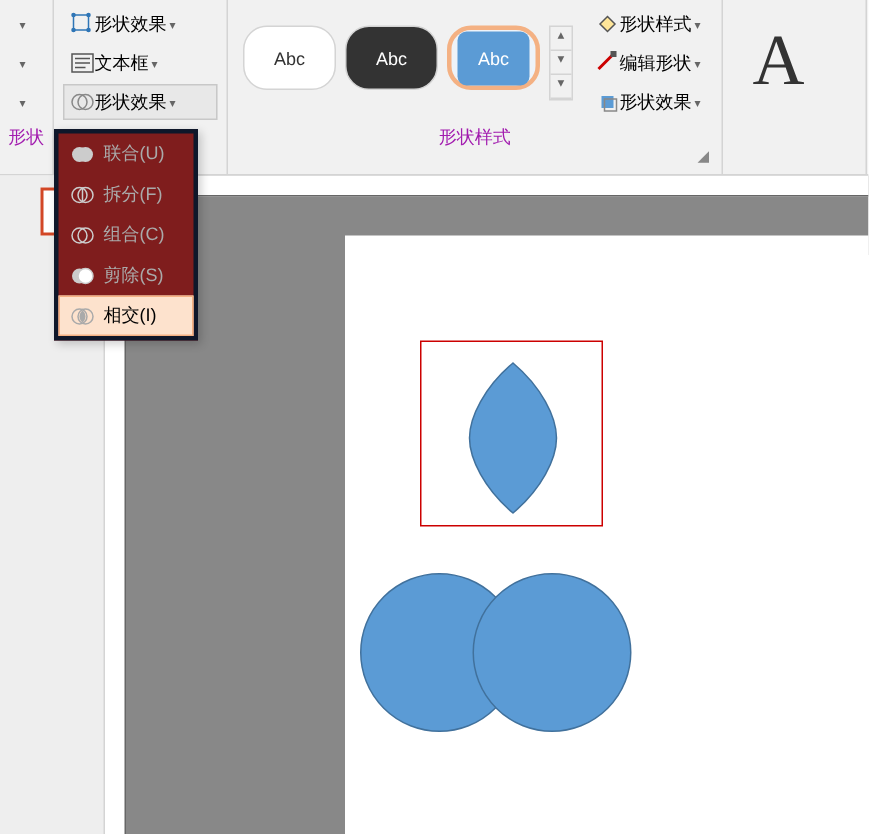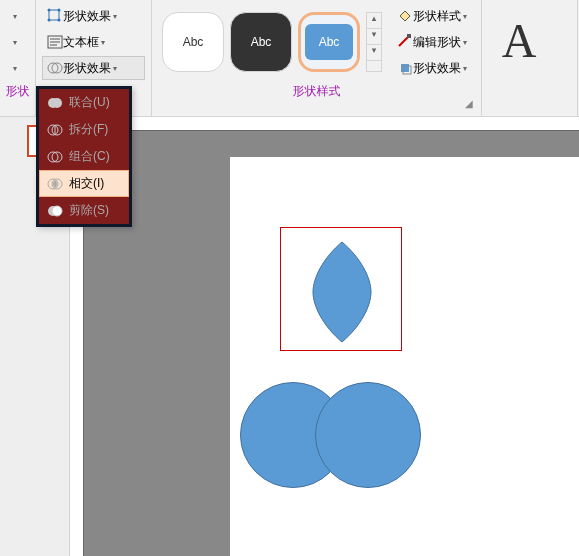--- a/index.html
+++ b/index.html
@@ -7,21 +7,21 @@
 .ribbon{background:#f1f1f1;border-bottom:1px solid #d4d4d4;height:117px;display:flex}
 .group{border-right:1px solid #d4d4d4;padding:4px 6px;display:flex;flex-direction:column;position:relative}
 .group-label{text-align:center;color:#a21caf;font-size:12px;position:absolute;bottom:16px;left:0;right:0}
 .dialog-launcher{position:absolute;bottom:6px;right:4px;width:12px;height:12px;color:#888;font-size:10px;cursor:pointer}
 .col{display:flex;flex-direction:column;gap:2px}
 .row{display:flex;align-items:center;gap:2px}
 .btn{display:flex;align-items:center;padding:2px 4px;border:1px solid transparent;cursor:pointer;height:24px}
 .icon{width:16px;height:16px;display:inline-block;flex-shrink:0}
 .dd-arrow{font-size:8px;color:#666;margin-left:2px}
 .gallery{display:flex;gap:6px;padding:4px}
-.gallery-item{width:62px;height:60px;border:1px solid #d4d4d4;border-radius:16px;display:flex;align-items:center;justify-content:center;font-size:11px;cursor:pointer}
+.gallery-item{width:62px;height:43px;border:1px solid #d4d4d4;border-radius:16px;display:flex;align-items:center;justify-content:center;font-size:11px;cursor:pointer}
 .gallery-item.sel{border:3px solid #f4b183;background:#eef3f9}
 .gallery-arrows{display:flex;flex-direction:column;border:1px solid #d4d4d4;width:16px}
 .gallery-arrows span{height:16px;text-align:center;font-size:9px;color:#666;border-bottom:1px solid #d4d4d4;cursor:pointer}
 .textA{width:62px;height:72px;display:flex;align-items:center;justify-content:center;font-size:48px;font-family:serif;color:#333}
 .dropdown{position:absolute;top:86px;left:36px;background:#7f1d1d;border:3px solid #0f172a;box-shadow:2px 2px 6px rgba(0,0,0,0.2);width:96px;z-index:10}
 .dd-item{display:flex;align-items:center;padding:5px 8px;cursor:pointer;gap:6px}
 .dd-item.hover{background:#fde2cd;border:1px solid #f4b183;padding:4px 7px}
 .dd-item.disabled{color:#aaa}
 .dd-icon{width:16px;height:16px}
 .content{display:flex;height:439px}
@@ -161,34 +161,34 @@
         </svg></span>
     <span>拆分(F)</span>
   </div>
   <div class="dd-item disabled">
     <span class="dd-icon"><svg viewBox="0 0 16 16">
           <circle cx="6" cy="8" r="5" fill="none" stroke="#ccc"></circle>
           <circle cx="10" cy="8" r="5" fill="none" stroke="#ccc"></circle>
         </svg></span>
     <span>组合(C)</span>
   </div>
+  <div class="dd-item disabled">
+    <span class="dd-icon"><svg viewBox="0 0 16 16">
+          <circle cx="6" cy="8" r="5" fill="#ccc"></circle>
+          <circle cx="10" cy="8" r="5" fill="#fff" stroke="#ccc"></circle>
+        </svg></span>
+    <span>剪除(S)</span>
+  </div>
   <div class="dd-item hover">
     <span class="dd-icon"><svg viewBox="0 0 16 16">
           <circle cx="6" cy="8" r="5" fill="none" stroke="#aaa"></circle>
           <circle cx="10" cy="8" r="5" fill="none" stroke="#aaa"></circle>
           <path d="M8 4 A5 5 0 0 1 8 12 A5 5 0 0 1 8 4" fill="#aaa"></path>
         </svg></span>
     <span>相交(I)</span>
-  </div>
-  <div class="dd-item disabled">
-    <span class="dd-icon"><svg viewBox="0 0 16 16">
-          <circle cx="6" cy="8" r="5" fill="#ccc"></circle>
-          <circle cx="10" cy="8" r="5" fill="#fff" stroke="#ccc"></circle>
-        </svg></span>
-    <span>剪除(S)</span>
   </div>
 </div>
 
 <div class="content">
   <div class="thumb-pane">
     <div class="thumb"></div>
   </div>
   <div class="ruler-area">
     <div class="ruler-tab"></div>
     <div class="ruler-h"></div>

